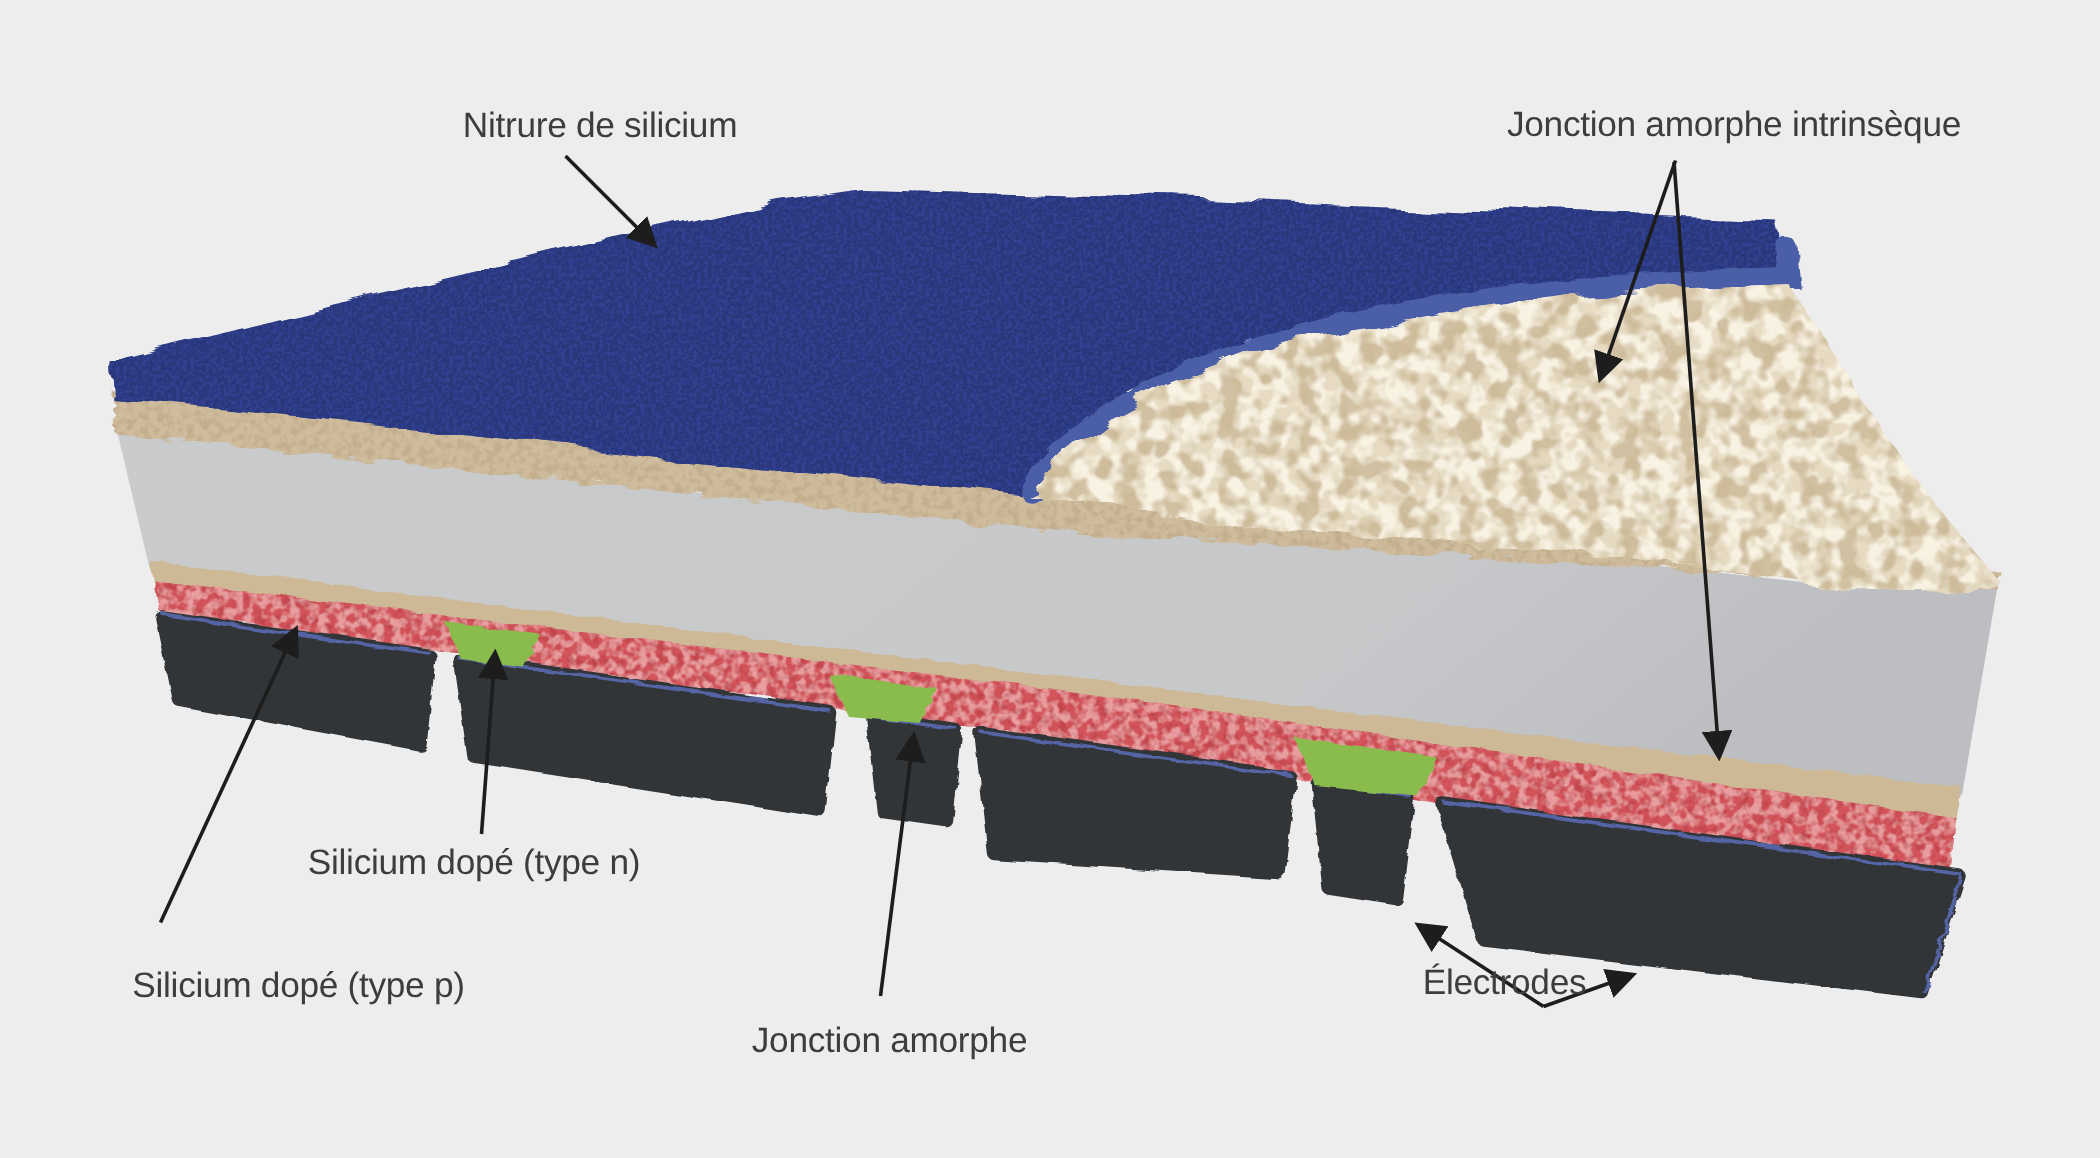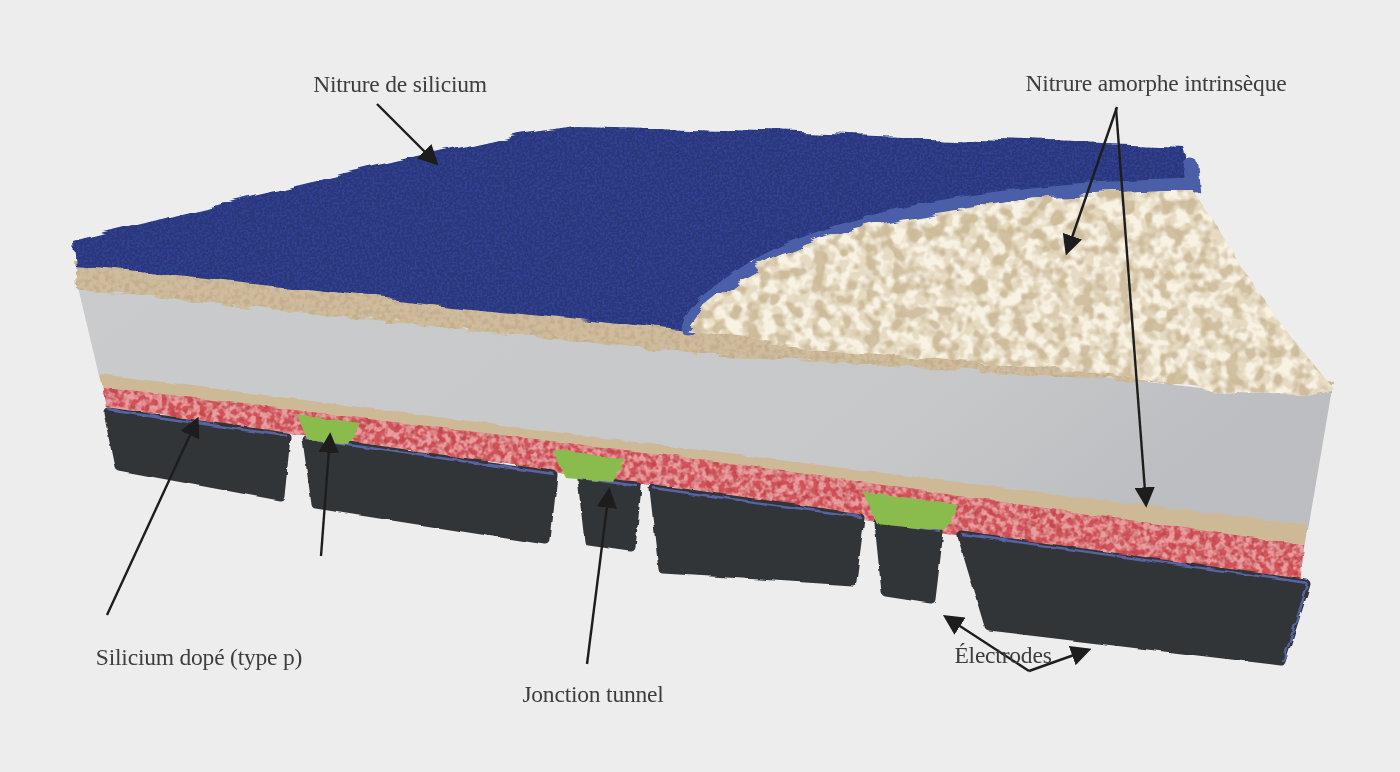--- a/index.html
+++ b/index.html
@@ -1,21 +1,21 @@
 <!DOCTYPE html>
 <html><head>
 <meta charset="utf-8">
 <style>
   html,body{margin:0;padding:0;background:#ededee;}
   .stage{
     position:relative;
     width:1400px;height:772px;
     background:#ededee;
     overflow:hidden;
-    font-family:Liberation Serif, serif;
+    font-family:Liberation Sans, sans-serif;
   }
   .stage svg{position:absolute;left:0;top:0;}
   .lbl{
     position:absolute;
     transform:translate(-50%,-50%);
     white-space:nowrap;
     font-size:23.5px;
     letter-spacing:-0.2px;
     color:#3d3d3d;
     user-select:none;
@@ -163,21 +163,22 @@
       <path marker-end="url(#ah)" d="M321,556 L330,436"></path>
       <path marker-end="url(#ah)" d="M107,615 L197,420"></path>
       <path marker-end="url(#ah)" d="M587,664 L609,491"></path>
       <path marker-end="url(#ah)" d="M1029,671 L946,617"></path>
       <path marker-end="url(#ah)" d="M1029,671 L1088,650"></path>
     </g>
   </svg>
 
   <div class="lbl" style="left:400px;top:84px">Nitrure de silicium</div>
 
-  <div class="lbl" style="left:1156px;top:83px">Nitrure amorphe intrinsèque</div>
+  <div class="lbl" style="left:1156px;top:83px">Jonction amorphe intrinsèque</div>
 
+  <div class="lbl" style="left:316px;top:575px">Silicium dopé (type n)</div>
 
   <div class="lbl" style="left:199px;top:657px">Silicium dopé (type p)</div>
 
-  <div class="lbl" style="left:593px;top:694px">Jonction tunnel</div>
+  <div class="lbl" style="left:593px;top:694px">Jonction amorphe</div>
 
   <div class="lbl" style="left:1003px;top:655px">Électrodes</div>
 </div>
 
 </body></html>

